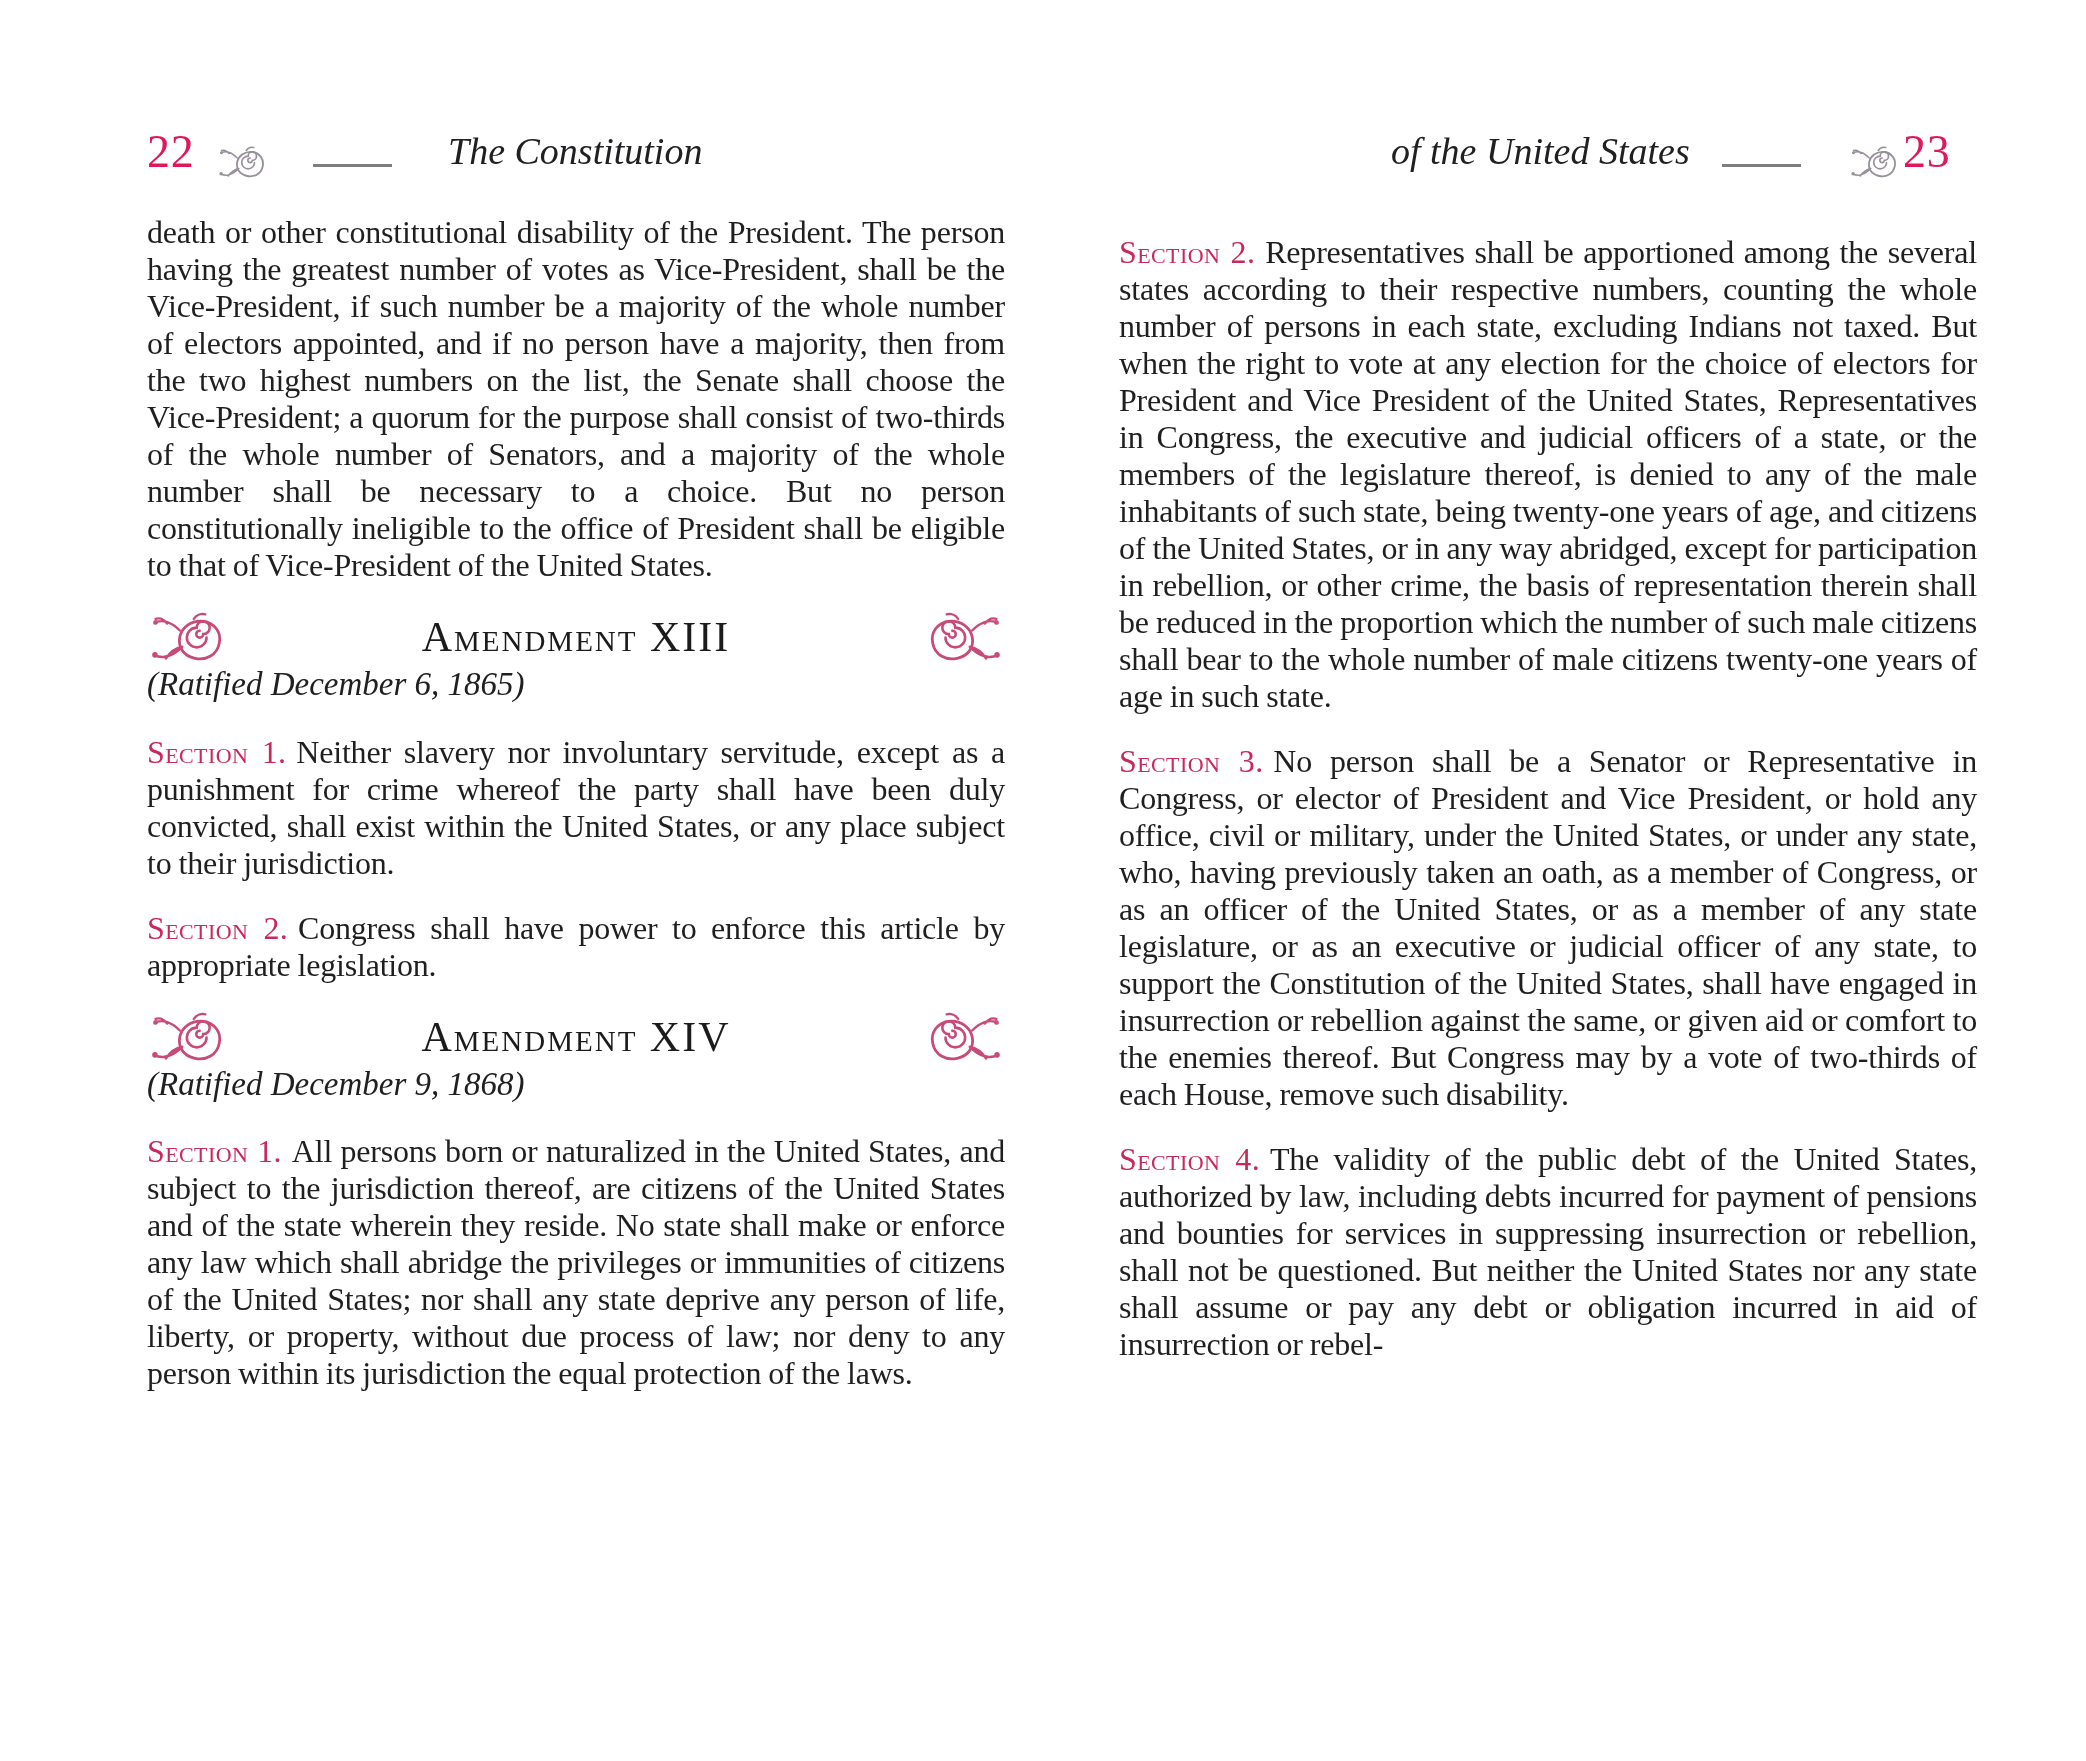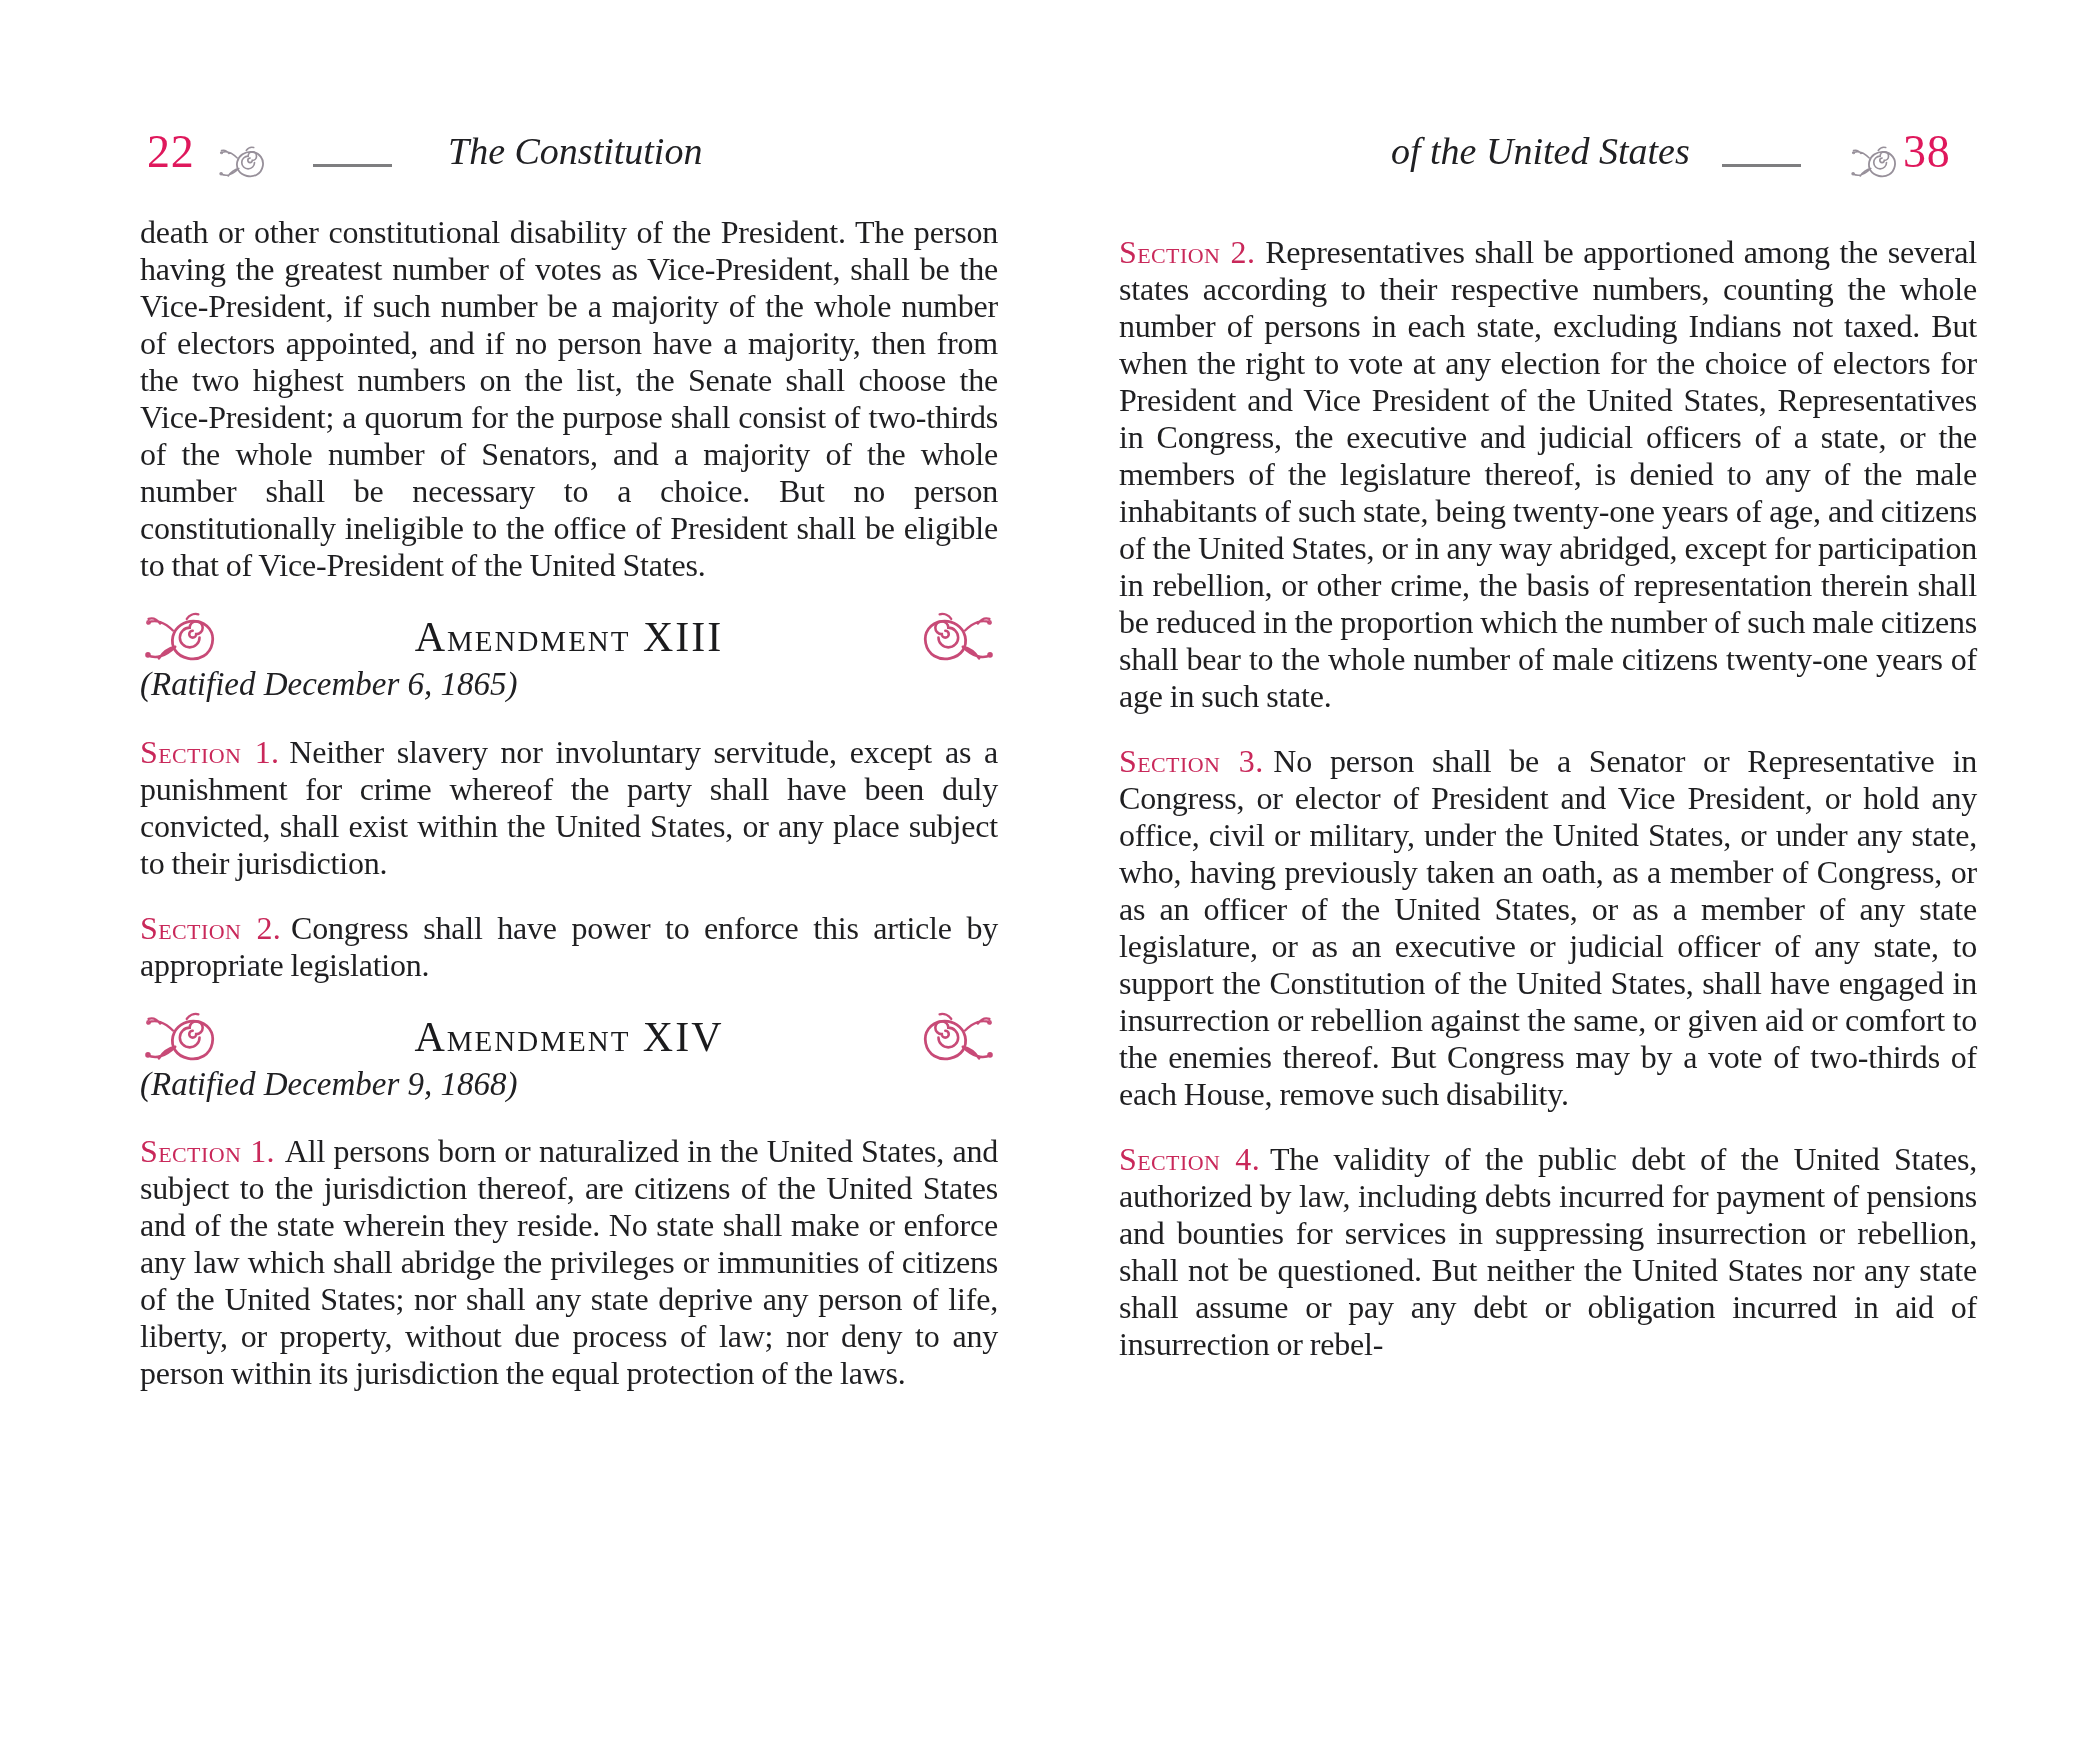--- a/index.html
+++ b/index.html
@@ -16,21 +16,21 @@
   .runhead-right{left:1391px;}
   .headrule{position:absolute;top:164px;height:2.5px;width:79px;background:#7e7e80;}
   .headrule-left{left:313px;}
   .headrule-right{left:1722px;}
   .orn{position:absolute;}
   .orn-head-left{left:219px;top:146px;width:47px;height:33px;}
   .orn-head-right{left:1851px;top:146px;width:47px;height:33px;}
   .mirror{transform:scaleX(-1);}
   
   .col{position:absolute;width:858px;}
-  .col-left{left:140px;top:214px;}
+  .col-left{left:147px;top:214px;}
   .col-right{left:1119px;top:234px;}
   .body-p{
     font-size:32px;line-height:37px;text-align:justify;margin:0 0 28px 0;
     letter-spacing:-0.2px;word-spacing:-0.8px;color:#1f1f21;
   }
   .seclabel{font-variant:small-caps;color:#c9285a;margin-right:9.8px;letter-spacing:0.4px;}
   
   .amend-head{display:flex;align-items:center;justify-content:space-between;gap:16.4px;margin:16.4px 0 3.3px 0;}
   .amend-title{font-variant:small-caps;font-size:42px;line-height:1.1;color:#1b1b1d;letter-spacing:2px;}
   .amend-sub{text-align:left;font-style:italic;font-size:33px;line-height:1.15;margin:0 0 29.5px 0;color:#202023;}
@@ -64,21 +64,21 @@
     <use href="#rose-glyph" class="rose-gray" style="stroke:#97909a"></use>
   </svg>
   <div class="headrule headrule-left"></div>
   <div class="runhead runhead-left">The Constitution</div>
 
   <div class="runhead runhead-right">of the United States</div>
   <div class="headrule headrule-right"></div>
   <svg class="orn orn-head-right rose" viewBox="0 0 62 44">
     <use href="#rose-glyph" style="stroke:#97909a"></use>
   </svg>
-  <div class="pagenum pagenum-right">38</div>
+  <div class="pagenum pagenum-right">23</div>
 
   <div class="col col-left">
 
     <p class="body-p"><span>death or other constitutional disability of the President. The person having the greatest number of votes as Vice-President, shall be the Vice-President, if such number be a majority of the whole number of electors appointed, and if no person have a majority, then from the two highest numbers on the list, the Senate shall choose the Vice-President; a quorum for the purpose shall consist of two-thirds of the whole number of Senators, and a majority of the whole number shall be necessary to a choice. But no person constitutionally ineligible to the office of President shall be eligible to that of Vice-President of the United States.</span></p>
 
     <div class="amend-head">
       <svg class="orn-amend rose" viewBox="0 0 62 44">
         <use href="#rose-glyph" style="stroke:#c84a77"></use>
       </svg>
       <span class="amend-title">Amendment XIII</span>

